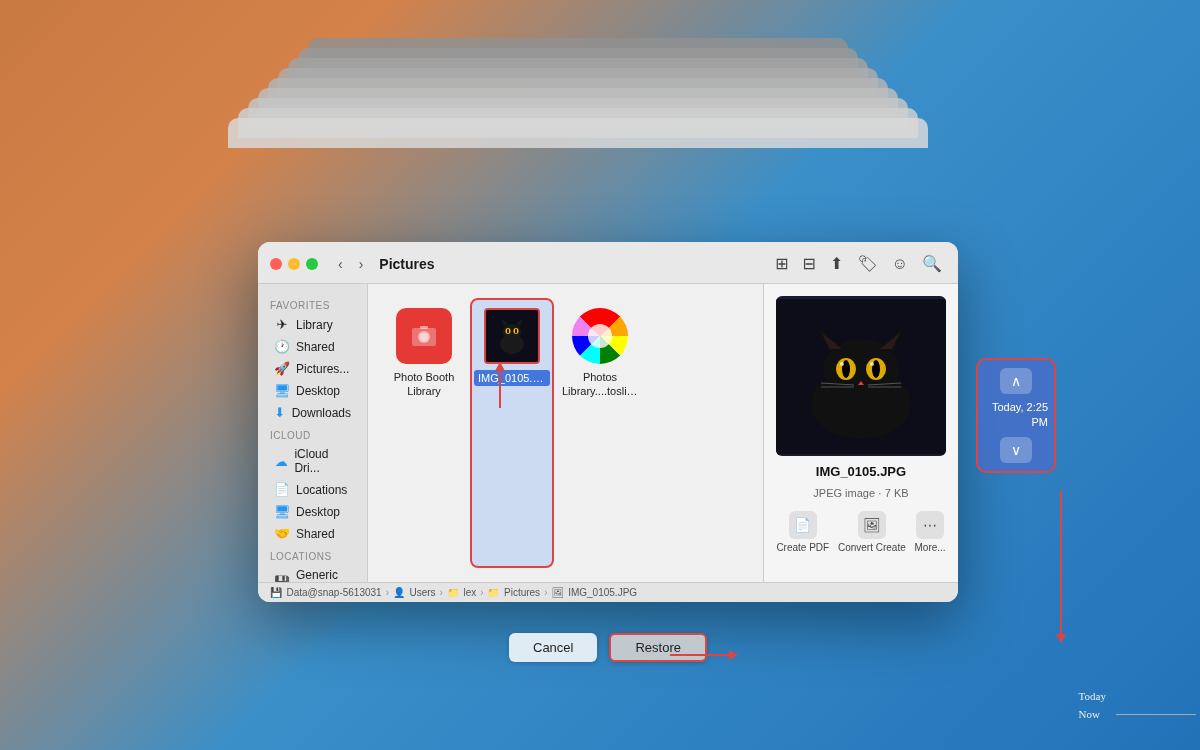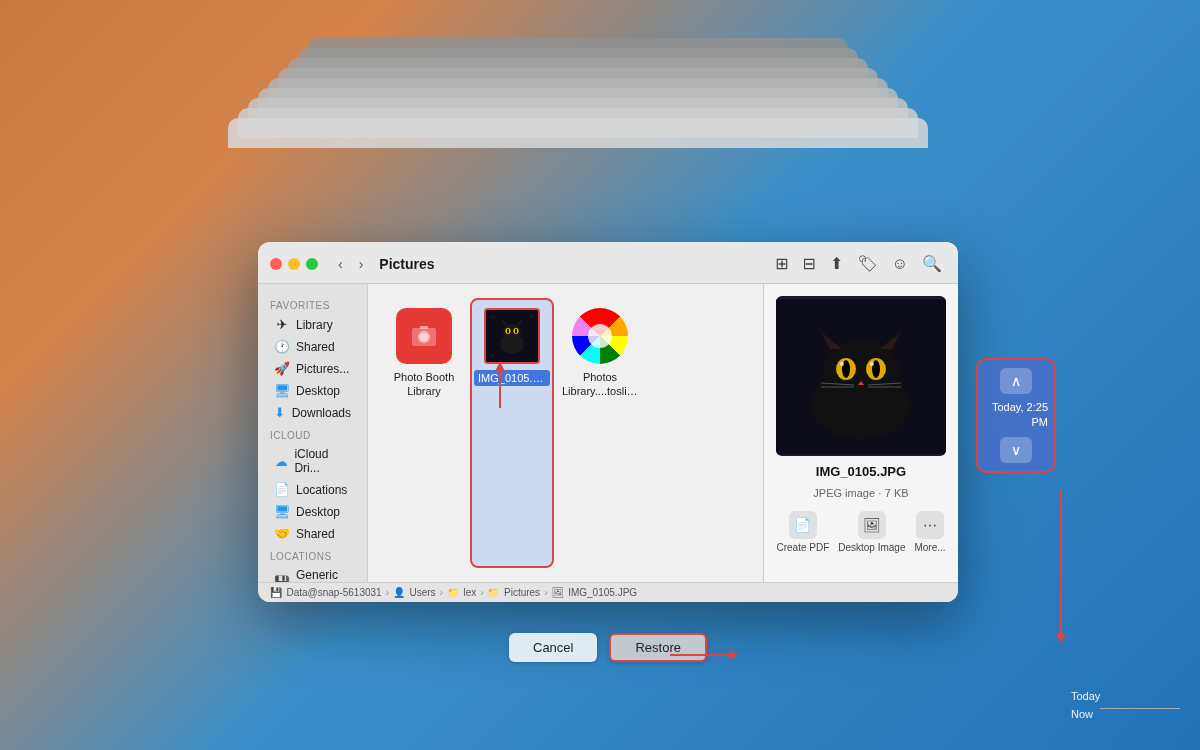--- a/index.html
+++ b/index.html
@@ -607,21 +607,21 @@
         </div>
         <div class="preview-filename">IMG_0105.JPG</div>
         <div class="preview-meta">JPEG image · 7 KB</div>
         <div class="preview-actions">
           <button class="preview-action-btn">
             <div class="preview-action-icon">📄</div>
             <span>Create PDF</span>
           </button>
           <button class="preview-action-btn">
             <div class="preview-action-icon">🖼</div>
-            <span>Desktop Image</span>
+            <span>Convert Create</span>
           </button>
           <button class="preview-action-btn">
             <div class="preview-action-icon">⋯</div>
             <span>More...</span>
           </button>
         </div>
       </div>
 
     </div>
 
@@ -663,19 +663,19 @@
     <span>∧</span>
   </button>
   <div class="tm-time">Today, 2:25 PM</div>
   <button class="tm-btn">
     <span>∨</span>
   </button>
 </div>
 
 <div class="side-arrow"></div>
 
-<div style="position:absolute; right:20px; top:690px;">
+<div style="position:absolute; right:4px; top:690px;font-family:Liberation Serif, serif;">
   <div style="font-size:11px; color:#eee; margin-bottom:6px;">Today</div>
-  <div style="font-size:11px; color:#eee; display:flex; align-items:flex-start; gap:7px;">
+  <div style="font-size:11px; color:#eee; display:flex; align-items:center; gap:16px;">
     <span>Now</span>
     <div style="width:80px; height:1px; background:#aaa;"></div>
   </div>
 </div>
 
 </body></html>

